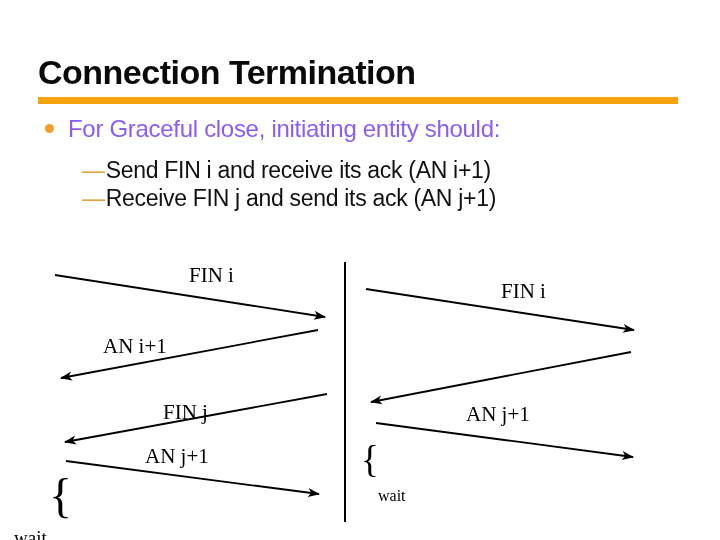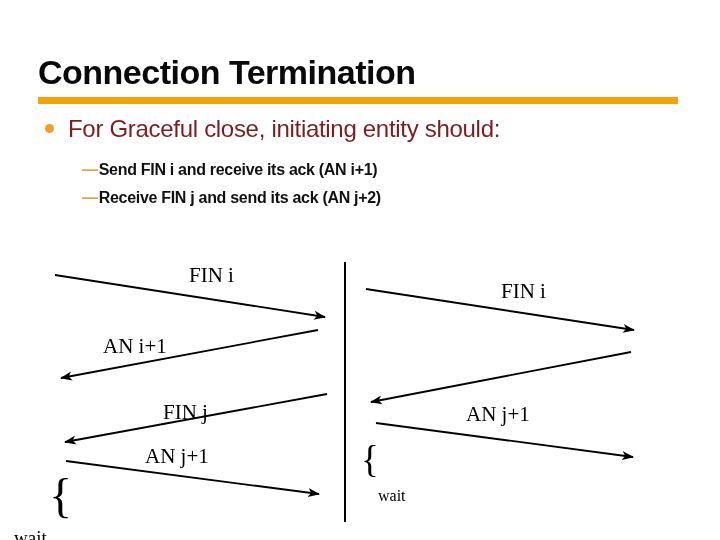--- a/index.html
+++ b/index.html
@@ -15,25 +15,25 @@
   }
   .title-rule{
     position:absolute;left:38px;top:97px;width:640px;height:7px;background:#f5a30a;
   }
   .bullet-row{position:absolute;left:45px;top:114px;display:flex;align-items:flex-start;}
   .bullet-dot{
     display:inline-block;width:9px;height:9px;border-radius:50%;
     background:#f0a028;margin-top:10px;margin-right:14px;flex:none;
   }
   .bullet-text{
-    font-size:24px;line-height:30px;color:#7f1d1d;letter-spacing:-0.3px;white-space:nowrap;
+    font-size:24px;line-height:30px;color:#8b5cf6;letter-spacing:-0.3px;white-space:nowrap;
   }
   .sub-bullet{
-    position:absolute;left:82px;font-size:16px;line-height:28px;color:#111111;
-    letter-spacing:-0.3px;white-space:nowrap;font-weight:bold;
+    position:absolute;left:82px;font-size:23px;line-height:28px;color:#111111;
+    letter-spacing:-0.3px;white-space:nowrap;
   }
   .sub-dash{color:#e5a33e;margin-right:1px;}
   .diagram-svg{position:absolute;left:0;top:0;width:720px;height:540px;}
   .dlabel{
     position:absolute;font-family:"Liberation Serif", serif;font-size:21px;line-height:24px;
     color:#000000;white-space:nowrap;
   }
   .wait-label{
     position:absolute;font-family:"Liberation Serif", serif;color:#000000;white-space:nowrap;margin-top:36px;
   }
@@ -52,21 +52,21 @@
 
   <h1 class="title">Connection Termination</h1>
   <div class="title-rule"></div>
 
   <div class="bullet-row">
     <span class="bullet-dot"></span>
     <span class="bullet-text">For Graceful close, initiating entity should:</span>
   </div>
 
   <div class="sub-bullet" style="top:156px"><span class="sub-dash">—</span><span>Send FIN i and receive its ack (AN i+1)</span></div>
-  <div class="sub-bullet" style="top:184px"><span class="sub-dash">—</span><span>Receive FIN j and send its ack (AN j+2)</span></div>
+  <div class="sub-bullet" style="top:184px"><span class="sub-dash">—</span><span>Receive FIN j and send its ack (AN j+1)</span></div>
 
   <svg class="diagram-svg" viewBox="0 0 720 540" xmlns="http://www.w3.org/2000/svg">
     <defs>
       <marker id="arrowhead" viewBox="0 0 12 10" refX="11" refY="5" markerWidth="12" markerHeight="10" orient="auto" markerUnits="userSpaceOnUse">
         <path d="M0,0.5 L12,5 L0,9.5 L3.2,5 Z" fill="#000000"></path>
       </marker>
     </defs>
 
     <line x1="55" y1="275" x2="325" y2="317" stroke="#000" stroke-width="1.8" marker-end="url(#arrowhead)"></line>
     <line x1="318" y1="330" x2="61" y2="378" stroke="#000" stroke-width="1.8" marker-end="url(#arrowhead)"></line>

